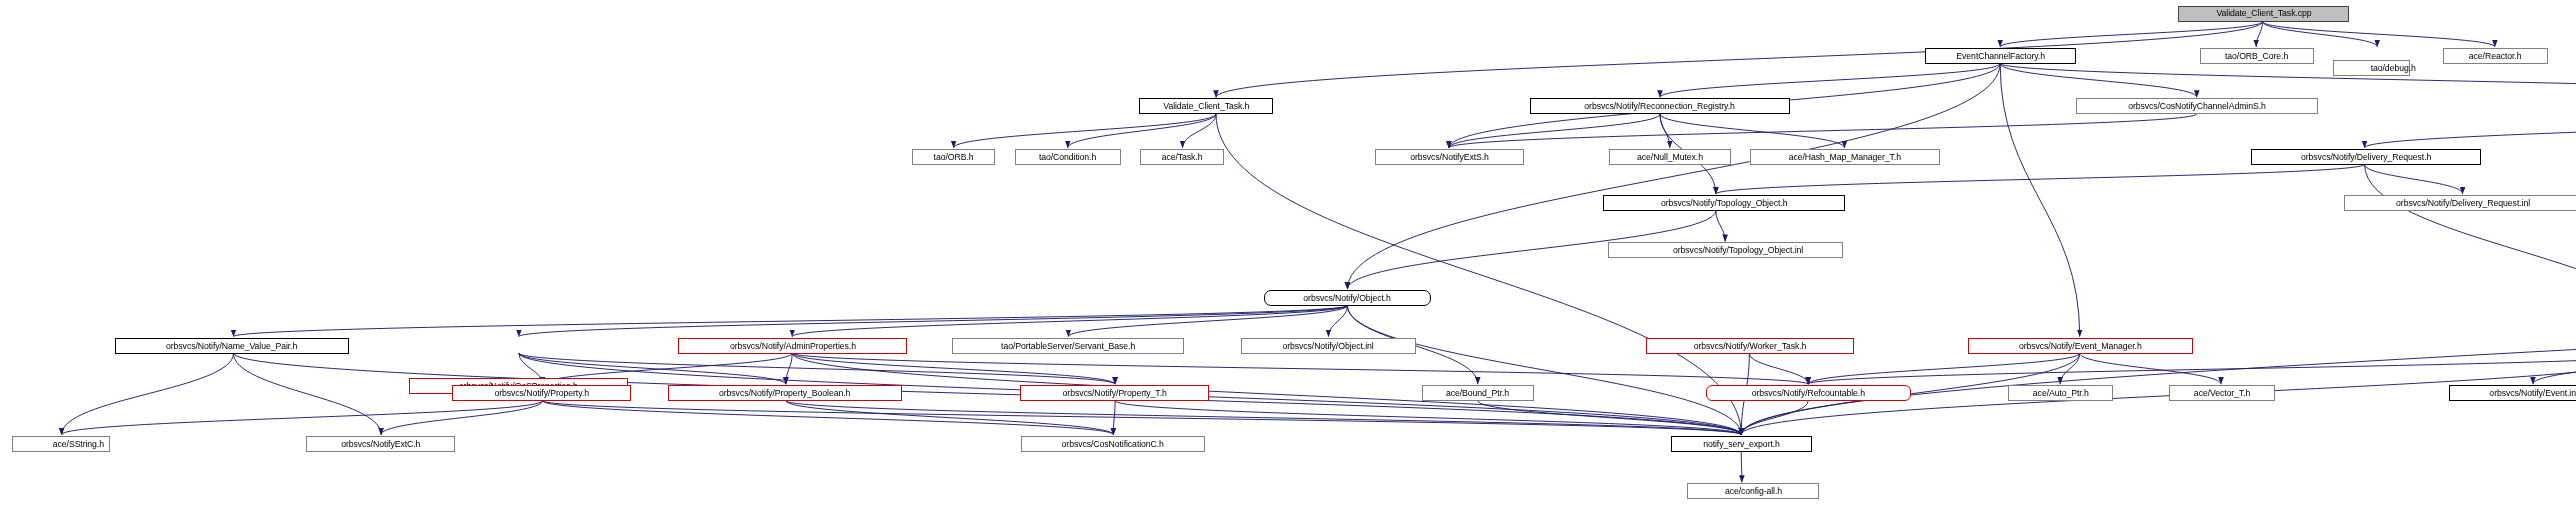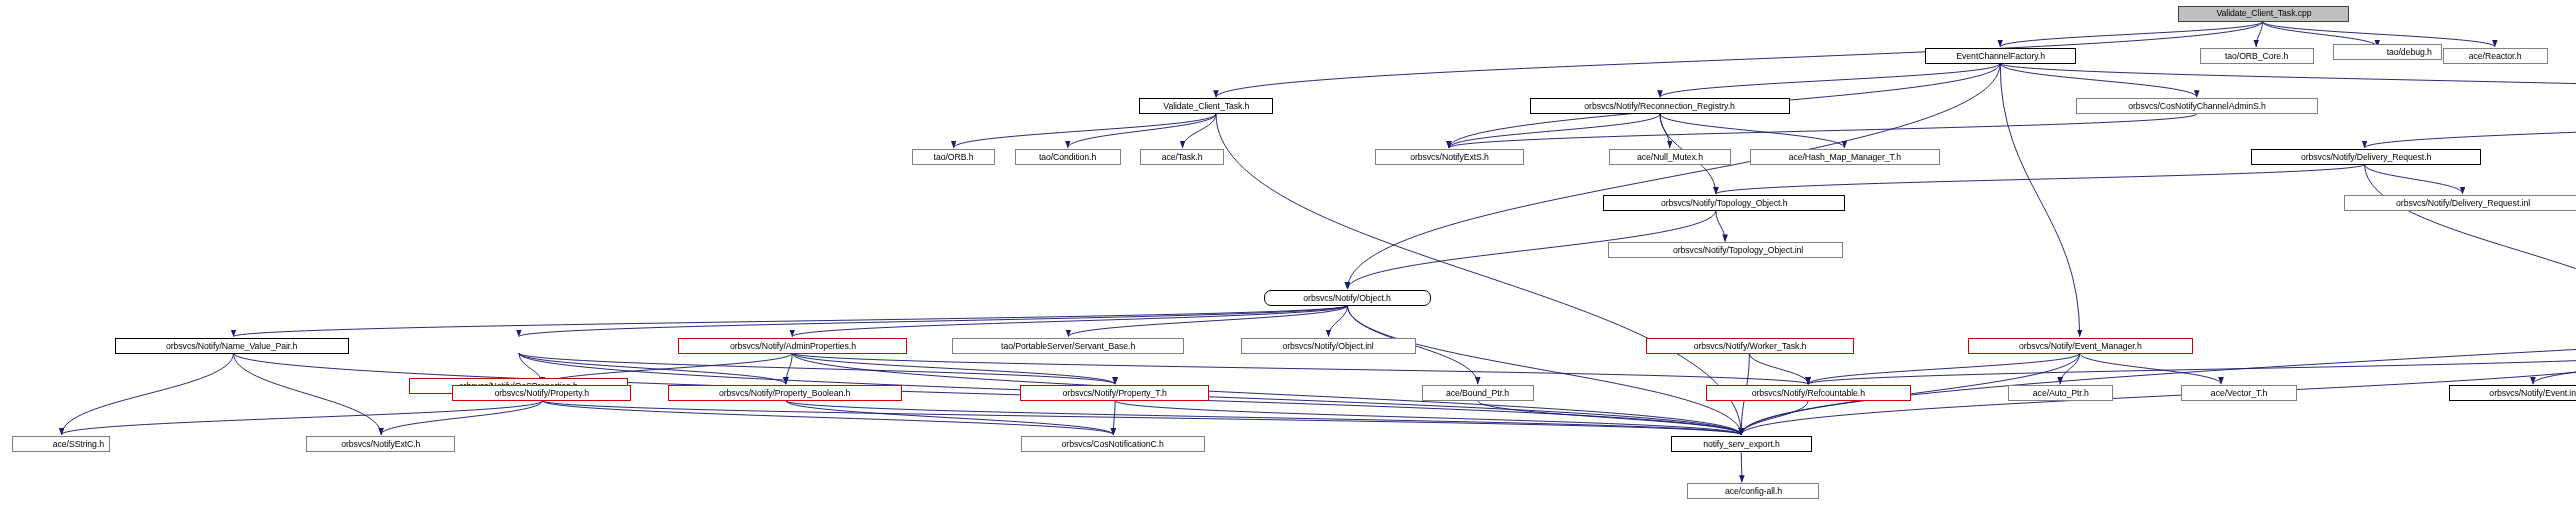--- a/index.html
+++ b/index.html
@@ -148,21 +148,21 @@
   <div id="nodes">
       <div class="node root" style="left: 2178px; top: 5.8px; width: 171px;">
         <span class="lbl">Validate_Client_Task.cpp</span>
       </div>
       <div class="node black" style="left: 1925px; top: 48px; width: 151px;">
         <span class="lbl">EventChannelFactory.h</span>
       </div>
       <div class="node" style="left: 2200px; top: 48px; width: 114px;">
         <span class="lbl">tao/ORB_Core.h</span>
       </div>
-      <div class="node" style="left: 2333px; top: 44px; width: 109px; padding-left: 48px;">
+      <div class="node" style="left: 2333px; top: 60px; width: 77px; padding-left: 48px;">
         <span class="lbl">tao/debug.h</span>
       </div>
       <div class="node" style="left: 2443px; top: 48px; width: 105px;">
         <span class="lbl">ace/Reactor.h</span>
       </div>
       <div class="node black" style="left: 1139px; top: 98px; width: 134px;">
         <span class="lbl">Validate_Client_Task.h</span>
       </div>
       <div class="node black" style="left: 1530px; top: 98px; width: 260px;">
         <span class="lbl">orbsvcs/Notify/Reconnection_Registry.h</span>
@@ -229,27 +229,27 @@
       </div>
       <div class="node red" style="left: 668px; top: 385px; width: 234px;">
         <span class="lbl">orbsvcs/Notify/Property_Boolean.h</span>
       </div>
       <div class="node red" style="left: 1020px; top: 385px; width: 189px;">
         <span class="lbl">orbsvcs/Notify/Property_T.h</span>
       </div>
       <div class="node" style="left: 1422px; top: 385px; width: 112px;">
         <span class="lbl">ace/Bound_Ptr.h</span>
       </div>
-      <div class="node red" style="left: 1706px; top: 385px; width: 205px;">
+      <div class="node red" style="left: 1706px; top: 385px; width: 205px; border-radius: 6px;">
         <span class="lbl">orbsvcs/Notify/Refcountable.h</span>
       </div>
       <div class="node" style="left: 2008px; top: 385px; width: 105px;">
         <span class="lbl">ace/Auto_Ptr.h</span>
       </div>
-      <div class="node" style="left: 2169px; top: 385px; width: 116px; margin-left: 12px;">
+      <div class="node" style="left: 2169px; top: 385px; width: 106px;">
         <span class="lbl">ace/Vector_T.h</span>
       </div>
       <div class="node black" style="left: 2449px; top: 385px; width: 170px;">
         <span class="lbl">orbsvcs/Notify/Event.inl</span>
       </div>
       <div class="node" style="left: 11.5px; top: 436px; width: 98px; padding-left: 40px;">
         <span class="lbl">ace/SString.h</span>
       </div>
       <div class="node" style="left: 306px; top: 436px; width: 149px;">
         <span class="lbl">orbsvcs/NotifyExtC.h</span>

